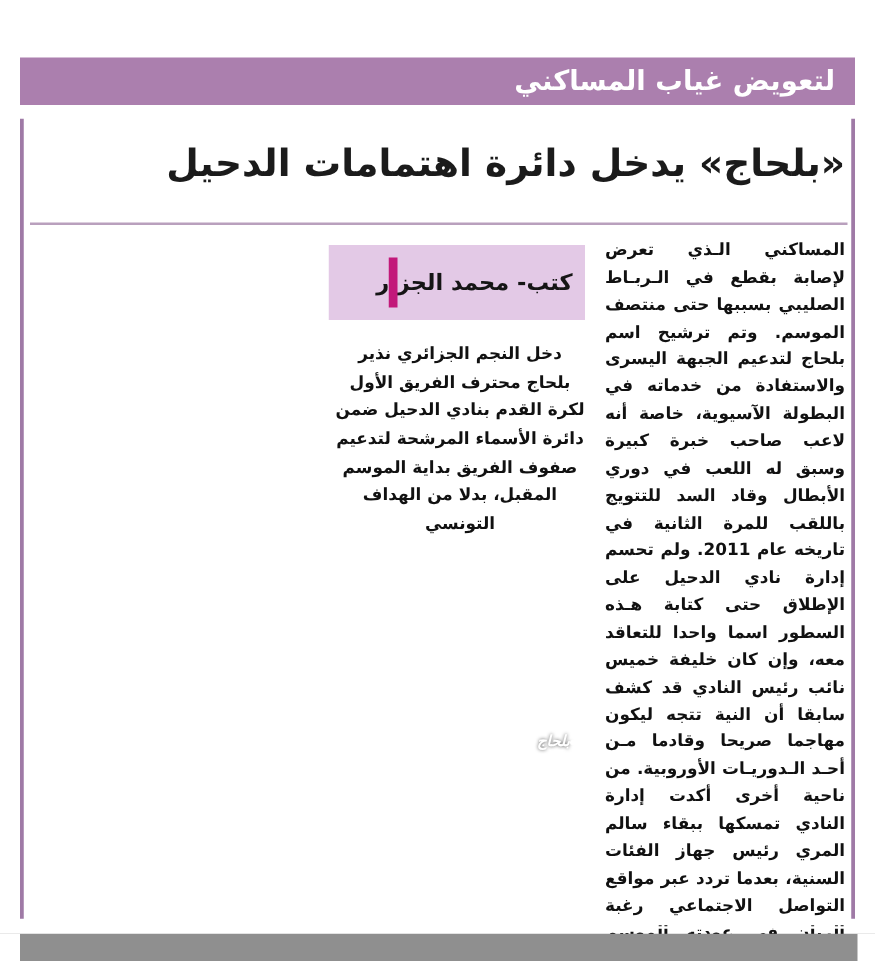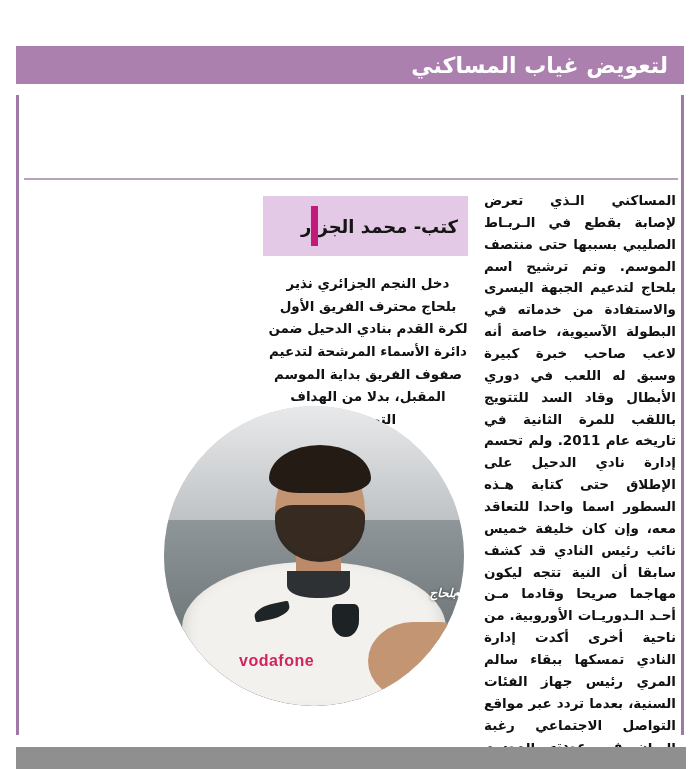--- a/index.html
+++ b/index.html
@@ -321,46 +321,32 @@
 
 <div class="page">
 
   <div class="scan-left-bar"></div>
   <div class="scan-right-bar"></div>
 
   <div class="kicker">لتعويض غياب المساكني</div>
 
   <div class="article"></div>
 
+  <div class="headline">«بلحاج» يدخل دائرة اهتمامات الدحيل</div>
   <div class="rule-under-headline"></div>
 
   <div class="col-right">المساكني الـذي تعرض لإصابة بقطع في الـربـاط الصليبي بسببها حتى منتصف الموسم. وتم ترشيح اسم بلحاج لتدعيم الجبهة اليسرى والاستفادة من خدماته في البطولة الآسيوية، خاصة أنه لاعب صاحب خبرة كبيرة وسبق له اللعب في دوري الأبطال وقاد السد للتتويج باللقب للمرة الثانية في تاريخه عام 2011. ولم تحسم إدارة نادي الدحيل على الإطلاق حتى كتابة هـذه السطور اسما واحدا للتعاقد معه، وإن كان خليفة خميس نائب رئيس النادي قد كشف سابقا أن النية تتجه ليكون مهاجما صريحا وقادما مـن أحـد الـدوريـات الأوروبية. من ناحية أخرى أكدت إدارة النادي تمسكها ببقاء سالم المري رئيس جهاز الفئات السنية، بعدما تردد عبر مواقع التواصل الاجتماعي رغبة الريان في عودته الموسم المقبل. وتتمسك إدارة الدحيل نظرا للنجاحات الكبيرة التي حققها في السنوات الأخيرة مع جهاز الفئات السنية الـذي بات مصدرا للاعبين المميزين للفريق الأول.</div>
 
   <div class="byline-wrap">
     <span class="tick"></span>
     <span class="byline">كتب- محمد الجزار</span>
   </div>
 
   <div class="col-mid-text">دخل النجم الجزائري نذير بلحاج محترف الفريق الأول لكرة القدم بنادي الدحيل ضمن دائرة الأسماء المرشحة لتدعيم صفوف الفريق بداية الموسم المقبل، بدلا من الهداف التونسي</div>
 
-  <div class="photo">
-    <div class="bg-top"></div>
-    <div class="bg-bottom"></div>
-    <div class="shirt-shadow"></div>
-    <div class="torso"></div>
-    <div class="arm"></div>
-    <div class="neck"></div>
-    <div class="collar"></div>
-    <div class="badge"></div>
-    <div class="swoosh"></div>
-    <div class="sponsor">vodafone</div>
-    <div class="head"></div>
-    <div class="beard"></div>
-    <div class="hair"></div>
-  </div>
 
   <div class="caption">
     <span class="dot"></span><span>بلحاج</span>
   </div>
 
   <div class="bottom-hairline"></div>
   <div class="bottom-bar">
     <div class="white-gap"></div>
     <div class="white-gap-r"></div>
   </div>

